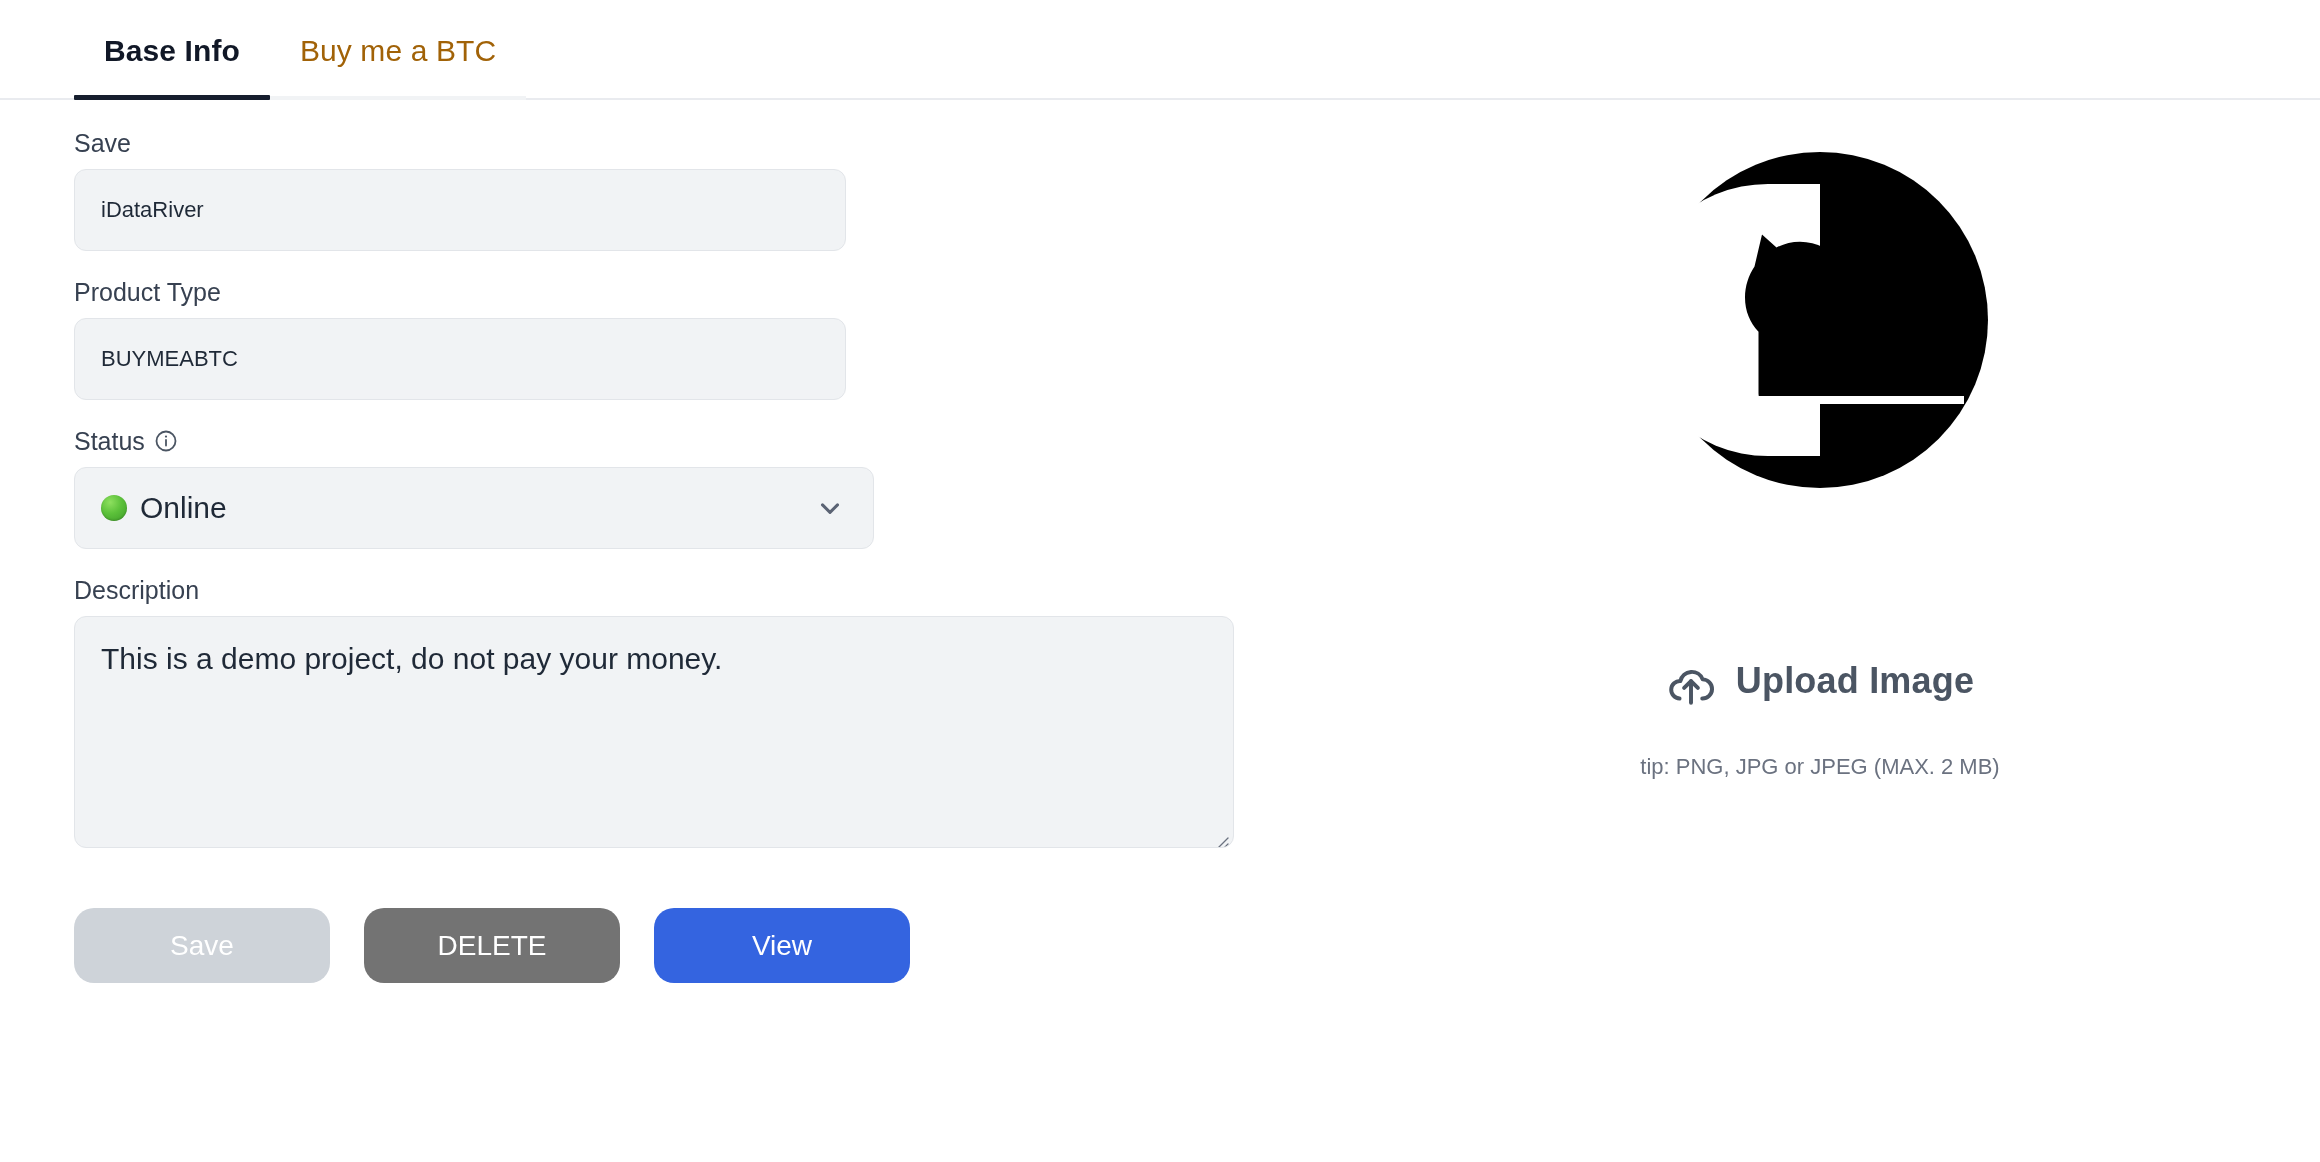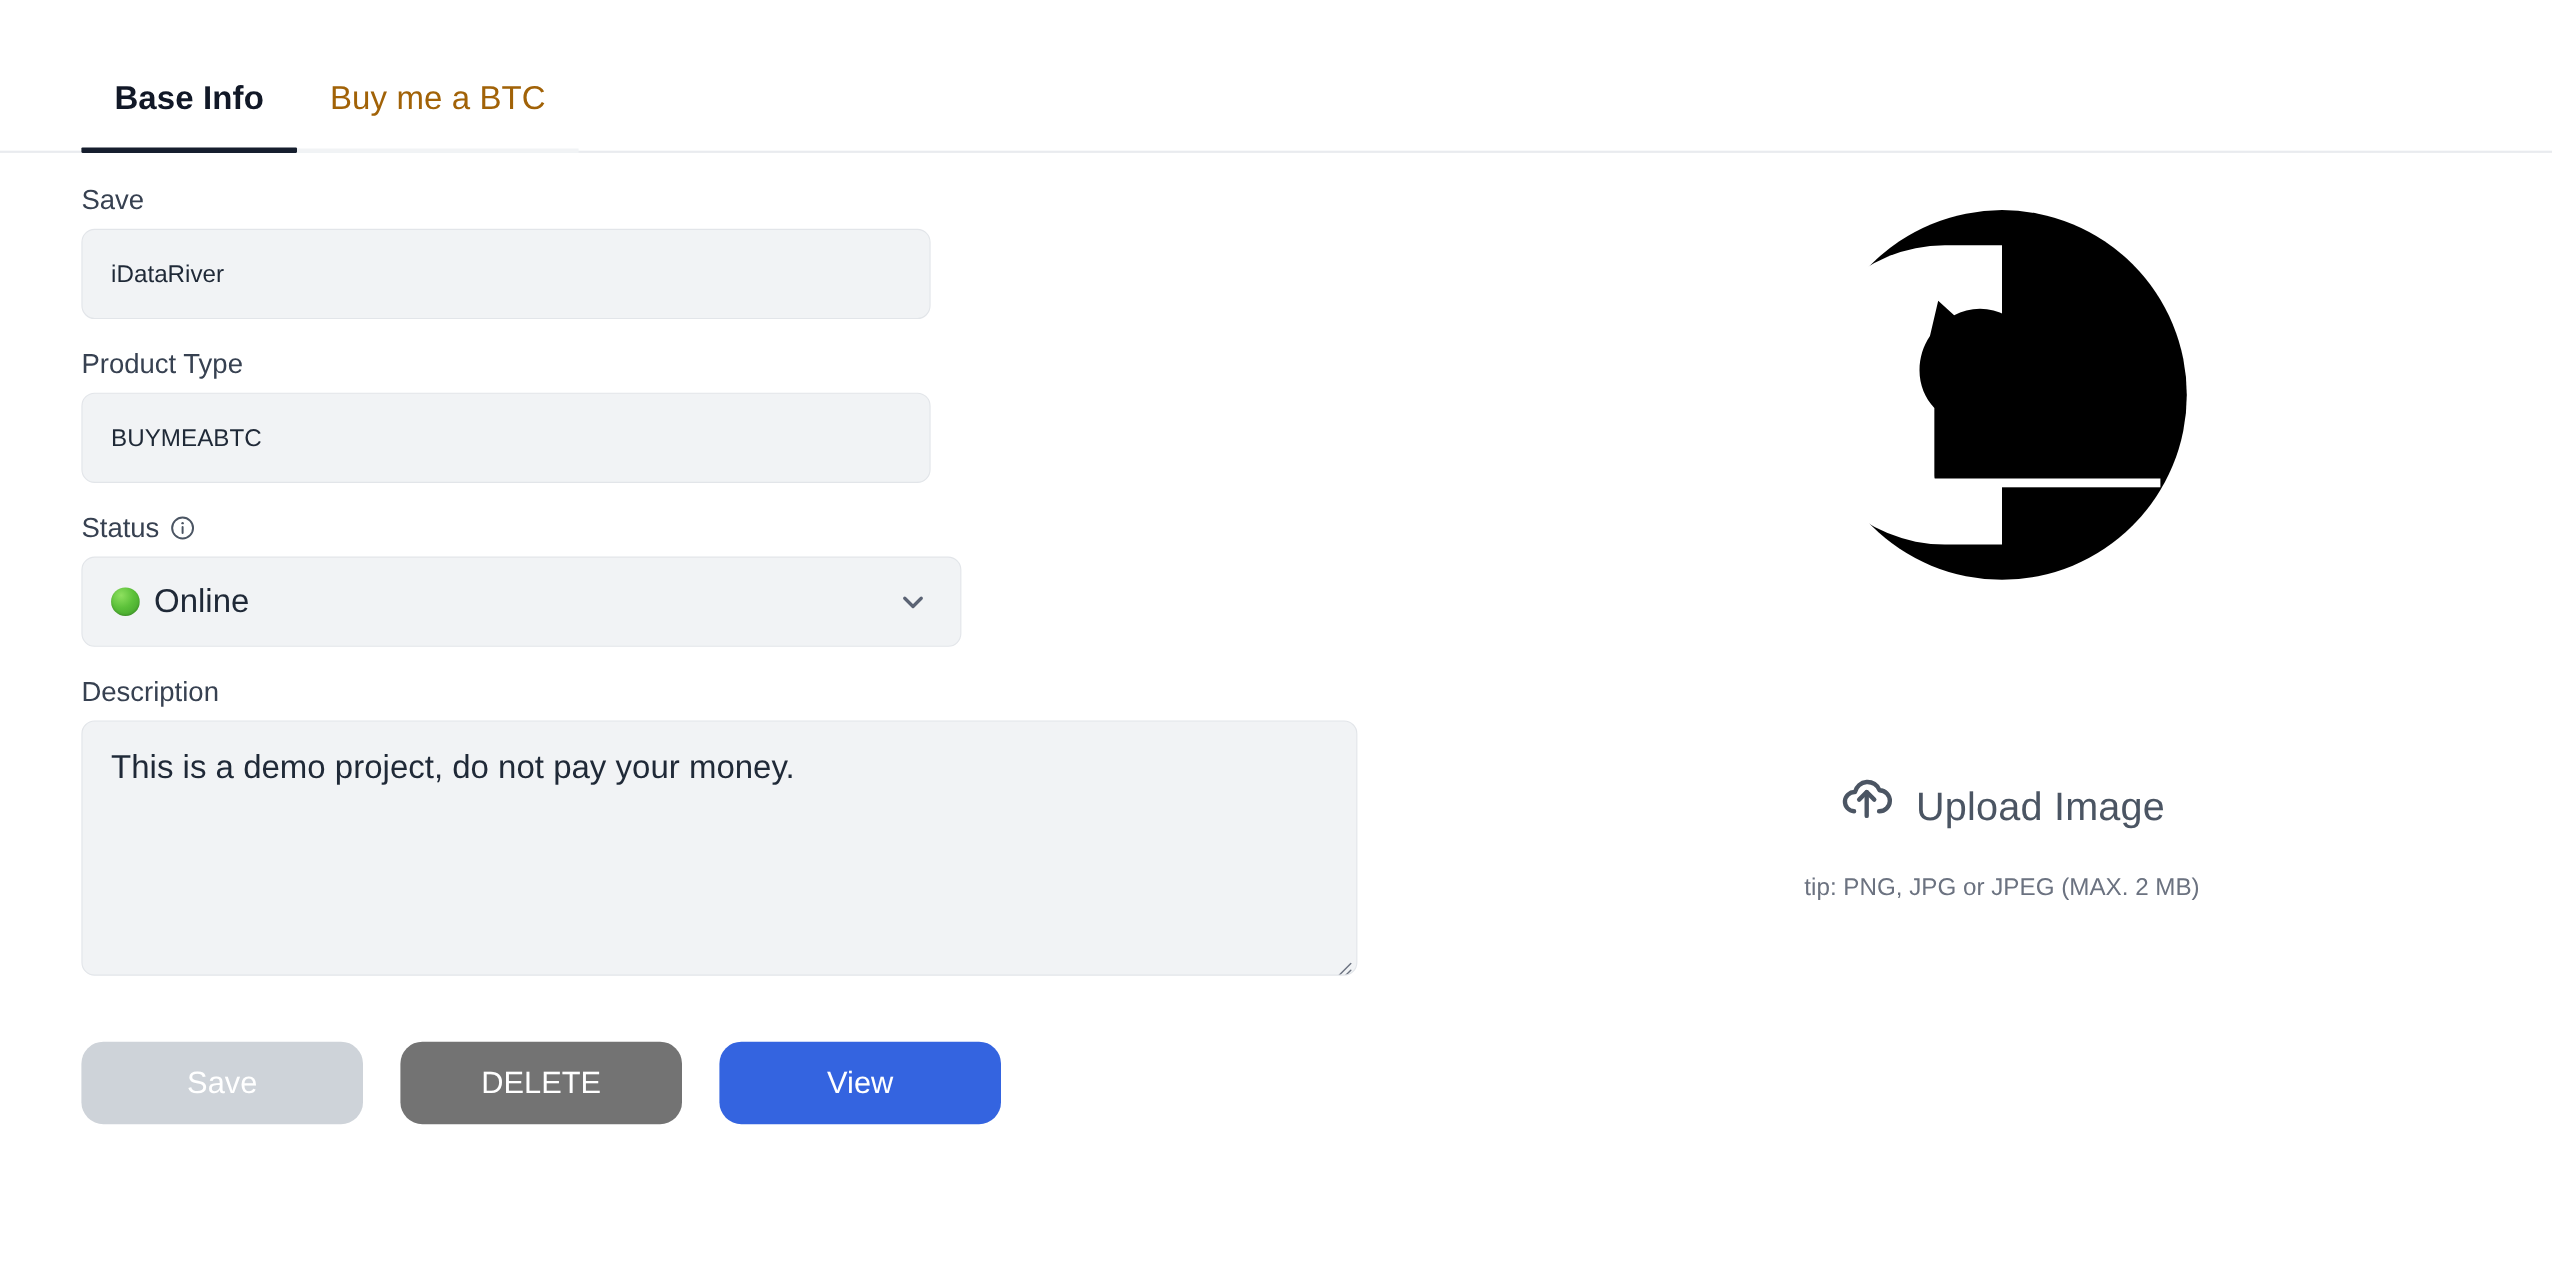--- a/index.html
+++ b/index.html
@@ -14,21 +14,21 @@
     width: 2320px;
     height: 1162px;
     overflow: hidden;
     position: relative;
     color: #1f2937;
   }
 
   
   .tabbar {
     position: relative;
-    height: 139px;
+    height: 100px;
     display: flex;
     align-items: flex-end;
     padding-left: 74px;
   }
   .tabbar::after {
     content: "";
     position: absolute;
     left: 0; right: 0; bottom: 0;
     height: 2px;
     background: #e9ebef;
@@ -201,24 +201,25 @@
   
   .logo-wrap {
     width: 340px;
     height: 340px;
     display: flex;
     align-items: center;
     justify-content: center;
   }
   .upload-row {
     display: flex;
-    align-items: flex-end;
+    align-items: flex-start;
     gap: 20px;
     margin-top: 170px;
     cursor: pointer;
+    font-weight: bold;
   }
   .upload-text {
     font-size: 36px;
     color: #4b5563;
     letter-spacing: 0.2px;
   }
   .tip-text {
     margin-top: 40px;
     font-size: 22px;
     color: #6b7280;

